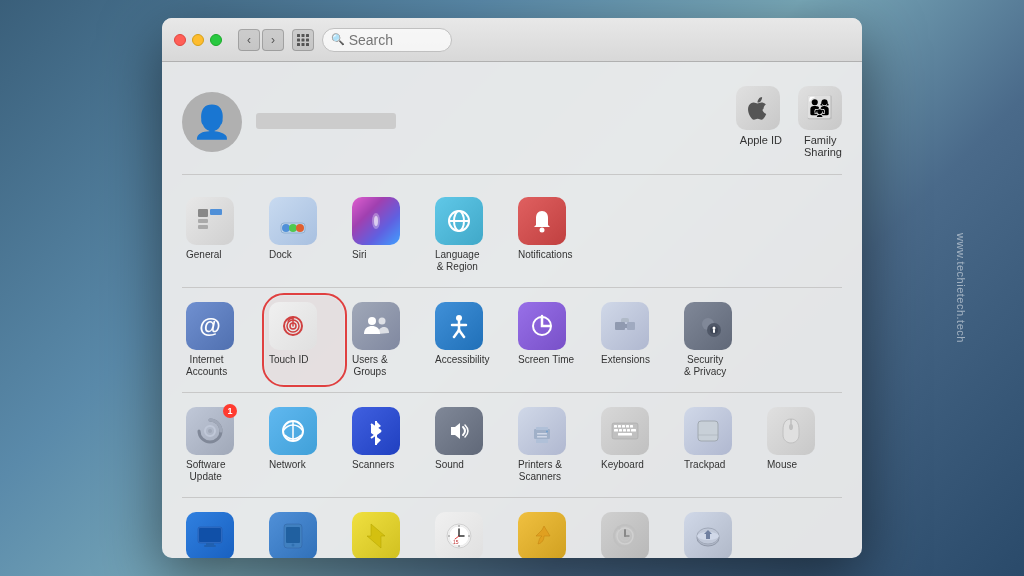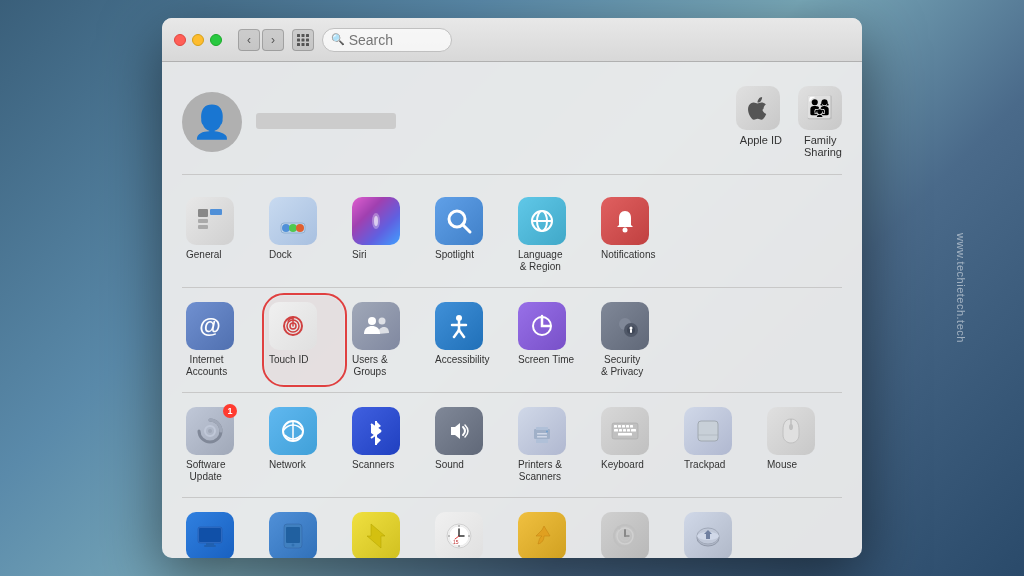--- a/index.html
+++ b/index.html
@@ -378,29 +378,20 @@
       <div class="pref-item">
         <div class="pref-icon" style="background: linear-gradient(135deg, #e060d0, #a040b0, #6060e0, #40a0ff); border-radius:10px;">
           <svg width="24" height="24" viewBox="0 0 24 24" fill="white">
             <ellipse cx="12" cy="12" rx="4" ry="8" fill="rgba(255,255,255,0.3)"></ellipse>
             <ellipse cx="12" cy="12" rx="2" ry="5" fill="rgba(255,255,255,0.6)"></ellipse>
           </svg>
         </div>
         <span class="pref-label">Siri</span>
       </div>
       <div class="pref-item">
-        <div class="pref-icon icon-spotlight">
-          <svg width="30" height="30" viewBox="0 0 30 30">
-            <circle cx="13" cy="13" r="8" fill="none" stroke="white" stroke-width="3"></circle>
-            <line x1="18.5" y1="18.5" x2="26" y2="26" stroke="white" stroke-width="3" stroke-linecap="round"></line>
-          </svg>
-        </div>
-        <span class="pref-label">Spotlight</span>
-      </div>
-      <div class="pref-item">
         <div class="pref-icon icon-language">
           <svg width="28" height="28" viewBox="0 0 28 28" fill="white">
             <circle cx="14" cy="14" r="10" fill="none" stroke="white" stroke-width="2"></circle>
             <ellipse cx="14" cy="14" rx="5" ry="10" fill="none" stroke="white" stroke-width="2"></ellipse>
             <line x1="4" y1="14" x2="24" y2="14" stroke="white" stroke-width="2"></line>
           </svg>
         </div>
         <span class="pref-label">Language<br>&amp; Region</span>
       </div>
       <div class="pref-item">
@@ -457,20 +448,31 @@
         <span class="pref-label">Accessibility</span>
       </div>
       <div class="pref-item">
         <div class="pref-icon icon-screentime">
           <svg width="28" height="28" viewBox="0 0 28 28" fill="white">
             <path d="M14 4 L14 14 L22 14" fill="none" stroke="white" stroke-width="2.5" stroke-linecap="round"></path>
             <circle cx="14" cy="14" r="9" fill="none" stroke="white" stroke-width="2"></circle>
           </svg>
         </div>
         <span class="pref-label">Screen Time</span>
+      </div>
+      <div class="pref-item">
+        <div class="pref-icon icon-extensions">
+          <svg width="28" height="28" viewBox="0 0 28 28">
+            <rect x="4" y="10" width="10" height="8" rx="1" fill="#909ab0"></rect>
+            <rect x="12" y="12" width="6" height="4" rx="1" fill="#909ab0"></rect>
+            <rect x="16" y="10" width="8" height="8" rx="1" fill="#a0aac0"></rect>
+            <path d="M10 10 L10 8 Q10 6 12 6 L16 6 Q18 6 18 8 L18 10" fill="#b0bac8" stroke="none"></path>
+          </svg>
+        </div>
+        <span class="pref-label">Extensions</span>
       </div>
       <div class="pref-item">
         <div class="pref-icon icon-security">
           <svg width="28" height="28" viewBox="0 0 28 28">
             <circle cx="14" cy="12" r="6" fill="#808898"></circle>
             <circle cx="20" cy="18" r="7" fill="#505868"></circle>
             <circle cx="20" cy="18" r="4" fill="#404858"></circle>
             <rect x="19" y="17" width="2" height="4" rx="1" fill="white"></rect>
             <circle cx="20" cy="16" r="1.5" fill="white"></circle>
           </svg>

